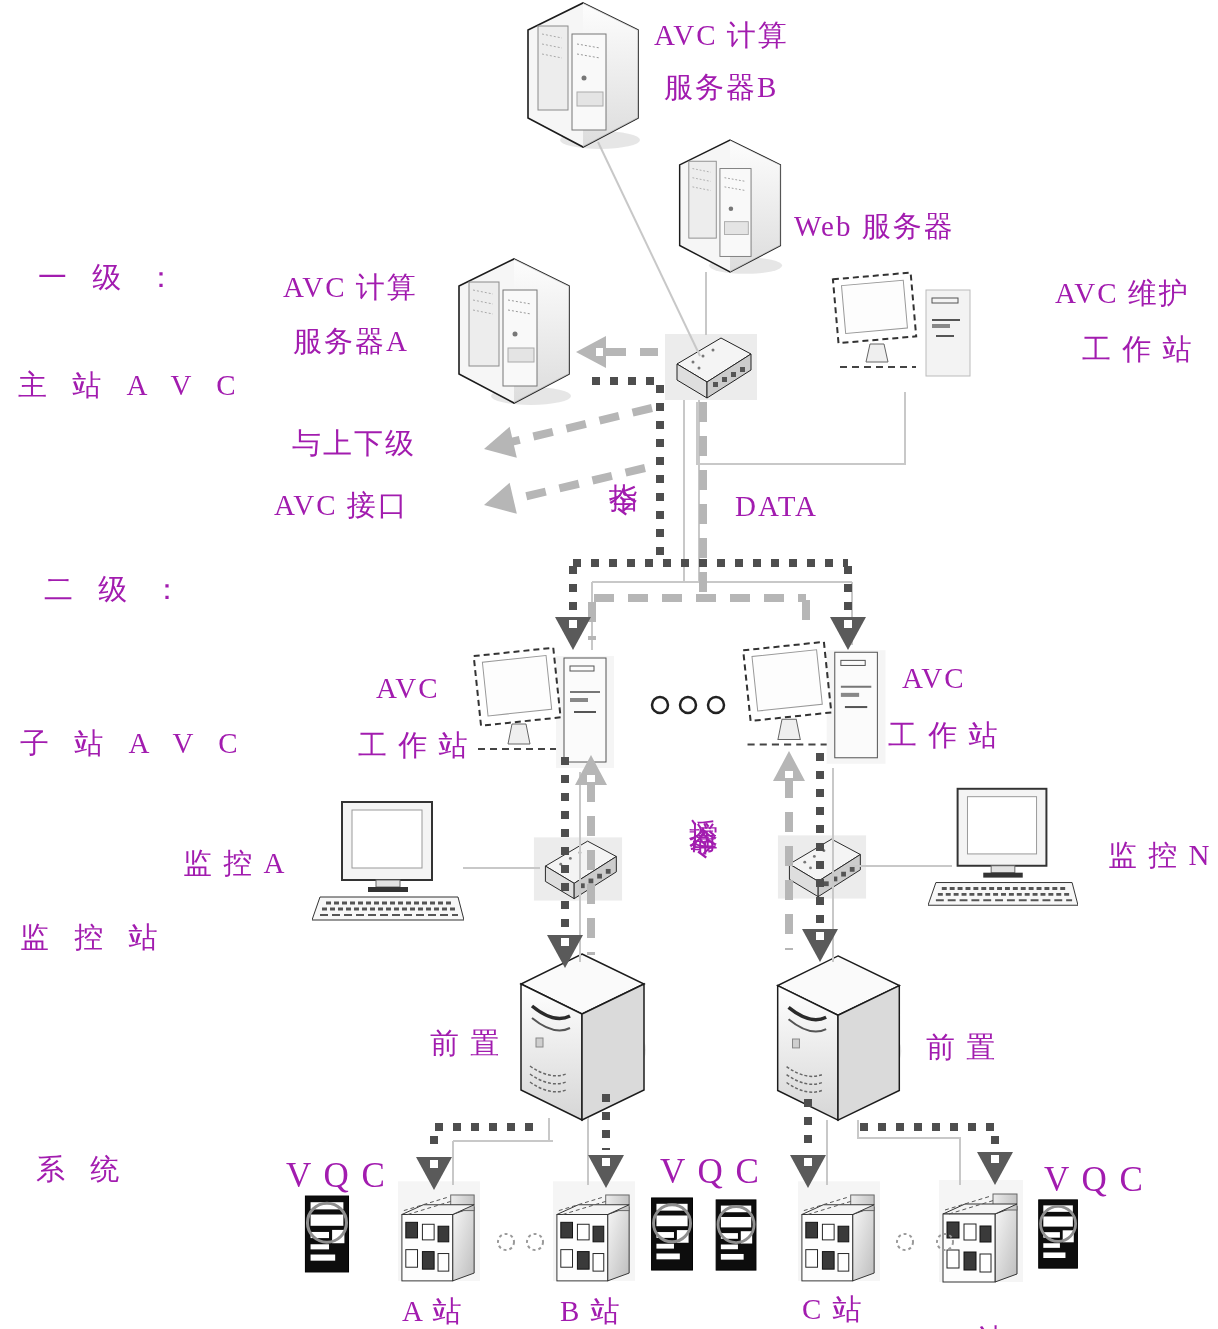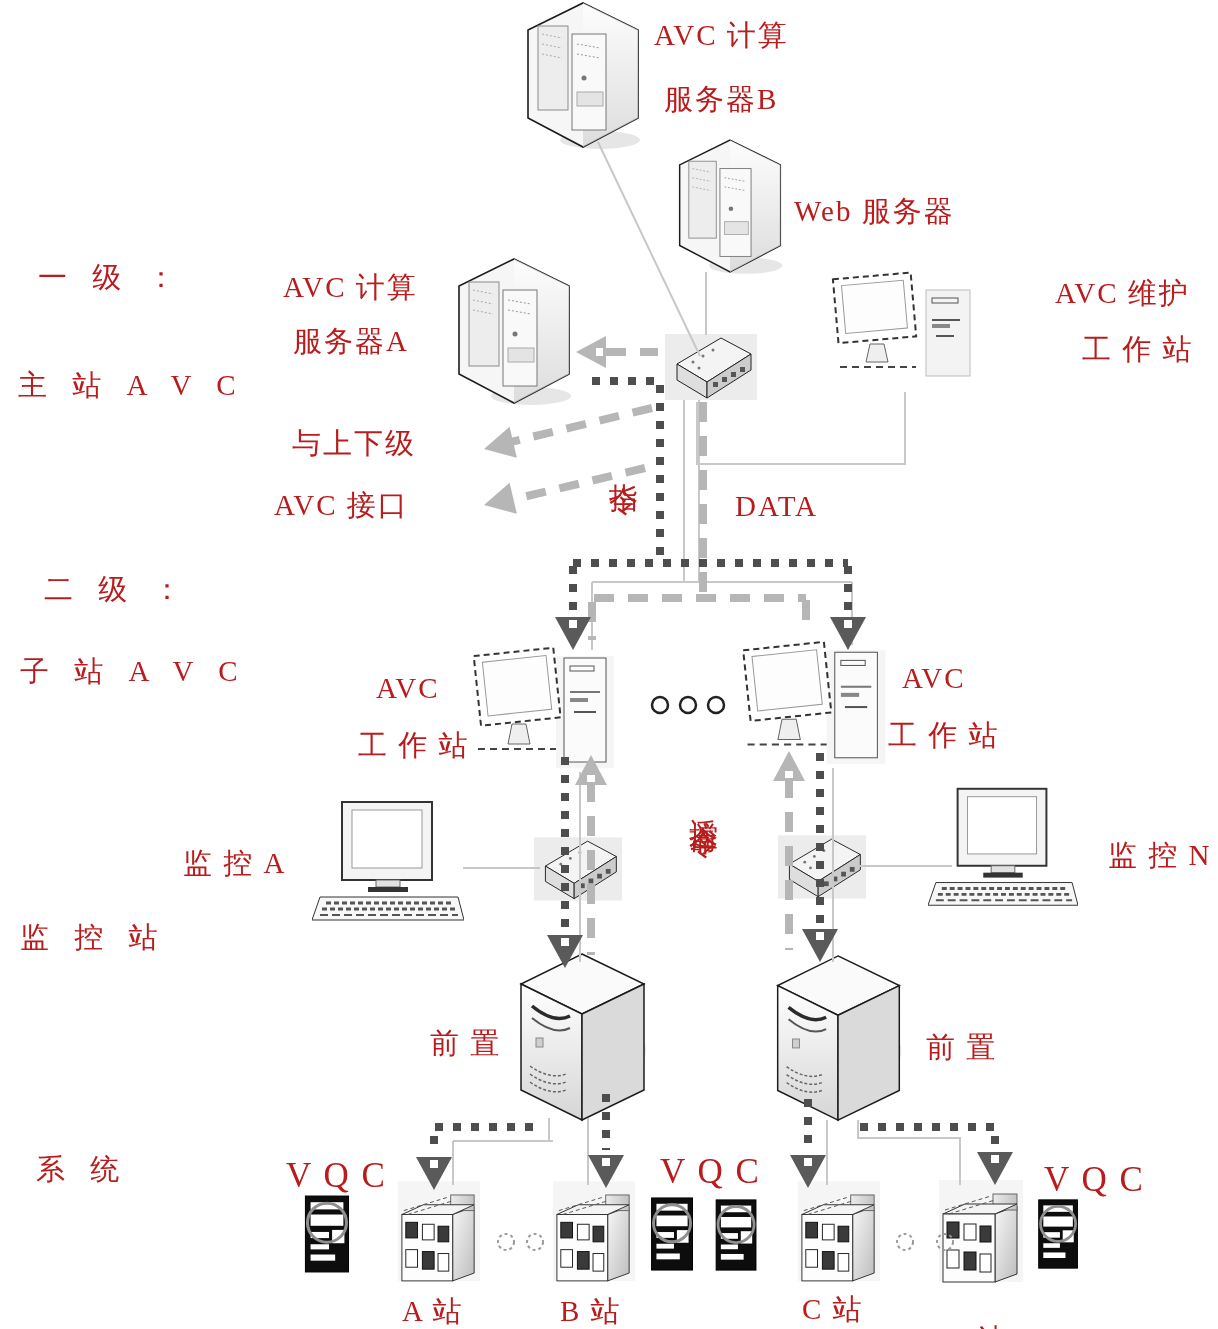--- a/index.html
+++ b/index.html
@@ -1,18 +1,18 @@
 <!DOCTYPE html>
 <html><head>
 <meta charset="utf-8">
 <style>
   html,body{margin:0;padding:0;background:#fff;}
   #canvas{position:relative;width:1218px;height:1329px;background:#ffffff;overflow:hidden;
           font-family:"Liberation Serif","DejaVu Serif",serif;color:#111;}
-  .lbl{position:absolute;font-size:29px;color:#b91c1c;white-space:nowrap;letter-spacing:2px;}
+  .lbl{position:absolute;font-size:29px;color:#a21caf;white-space:nowrap;letter-spacing:2px;}
   .sp{letter-spacing:9px;}
   .sm{font-size:35px;}
   .vtext{writing-mode:vertical-rl;text-orientation:upright;letter-spacing:4px;}
   .dev{position:absolute;}
   .dev svg{display:block;}
   svg.overlay{position:absolute;left:0;top:0;pointer-events:none;}
 </style>
 </head>
 <body>
 
@@ -497,37 +497,37 @@
       <circle cx="905" cy="1242" r="8"></circle>
         <circle cx="945" cy="1242" r="8"></circle>
     </g>
   </svg>
 
   
   <div class="lbl sp" style="left:38px;top:258px">一 级 ：</div>
   <div class="lbl sp" style="left:18px;top:366px">主 站 A V C</div>
 
   <div class="lbl" style="left:654px;top:16px">AVC 计算</div>
-  <div class="lbl" style="left:664px;top:80px">服务器B</div>
-  <div class="lbl" style="left:794px;top:192px">Web 服务器</div>
+  <div class="lbl" style="left:664px;top:68px">服务器B</div>
+  <div class="lbl" style="left:794px;top:207px">Web 服务器</div>
 
   <div class="lbl" style="left:283px;top:268px">AVC 计算</div>
   <div class="lbl" style="left:293px;top:322px">服务器A</div>
 
   <div class="lbl" style="left:1055px;top:274px">AVC 维护</div>
   <div class="lbl" style="left:1082px;top:330px">工 作 站</div>
 
   <div class="lbl" style="left:292px;top:424px">与上下级</div>
   <div class="lbl" style="left:274px;top:486px">AVC 接口</div>
 
   <div class="lbl vtext" style="left:604px;top:460px;height:110px">指令</div>
   <div class="lbl" style="left:735px;top:490px">DATA</div>
 
   <div class="lbl sp" style="left:44px;top:570px">二 级 ：</div>
-  <div class="lbl sp" style="left:20px;top:652px">子 站 A V C</div>
+  <div class="lbl sp" style="left:20px;top:724px">子 站 A V C</div>
 
   <div class="lbl" style="left:376px;top:672px">AVC</div>
   <div class="lbl" style="left:358px;top:726px">工 作 站</div>
   <div class="lbl" style="left:902px;top:662px">AVC</div>
   <div class="lbl" style="left:888px;top:716px">工 作 站</div>
 
   <div class="lbl" style="left:183px;top:844px">监 控 A</div>
   <div class="lbl" style="left:1108px;top:836px">监 控 N</div>
   <div class="lbl sp" style="left:20px;top:918px">监 控 站</div>
 

